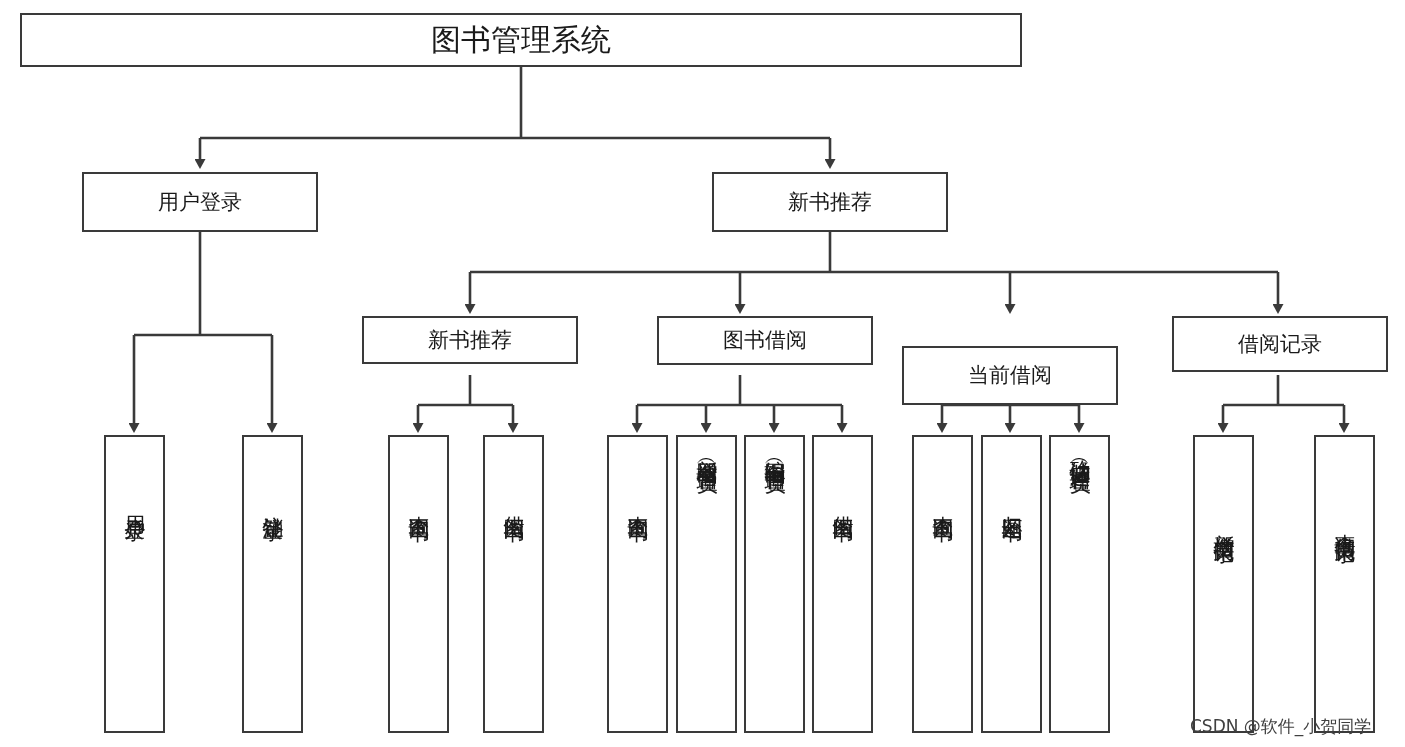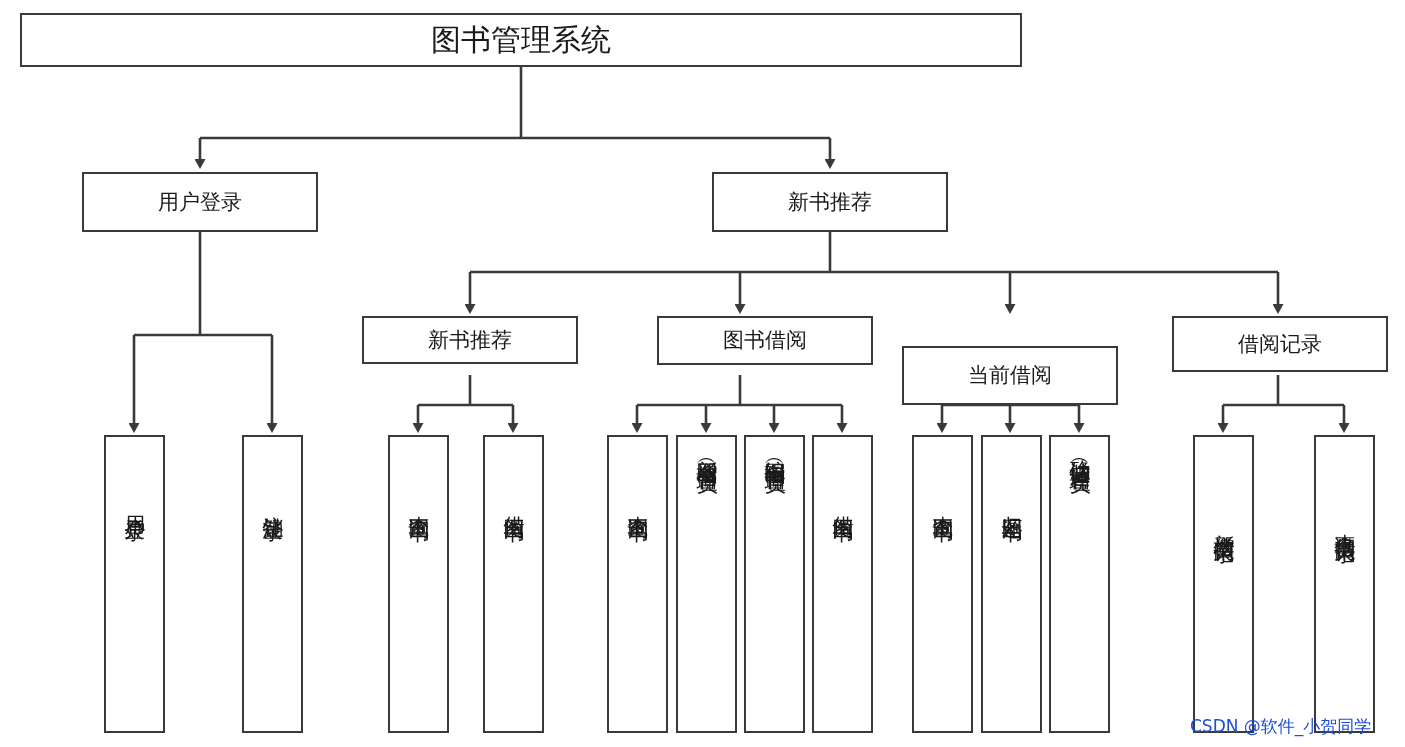--- a/index.html
+++ b/index.html
@@ -64,21 +64,21 @@
     margin-top: 56px;
   }
   .node.vert.midshort .label {
     margin-top: 74px;
   }
   .watermark {
     position: absolute;
     left: 1190px;
     top: 715px;
     font-size: 17px;
-    color: #1d4ed8;
+    color: #404040;
     white-space: nowrap;
     font-family: "DejaVu Sans", "Liberation Sans", sans-serif;
   }
 </style>
 </head>
 <body>
 
 <div id="canvas">
 
   <svg class="wires" viewBox="0 0 1405 747" xmlns="http://www.w3.org/2000/svg">

